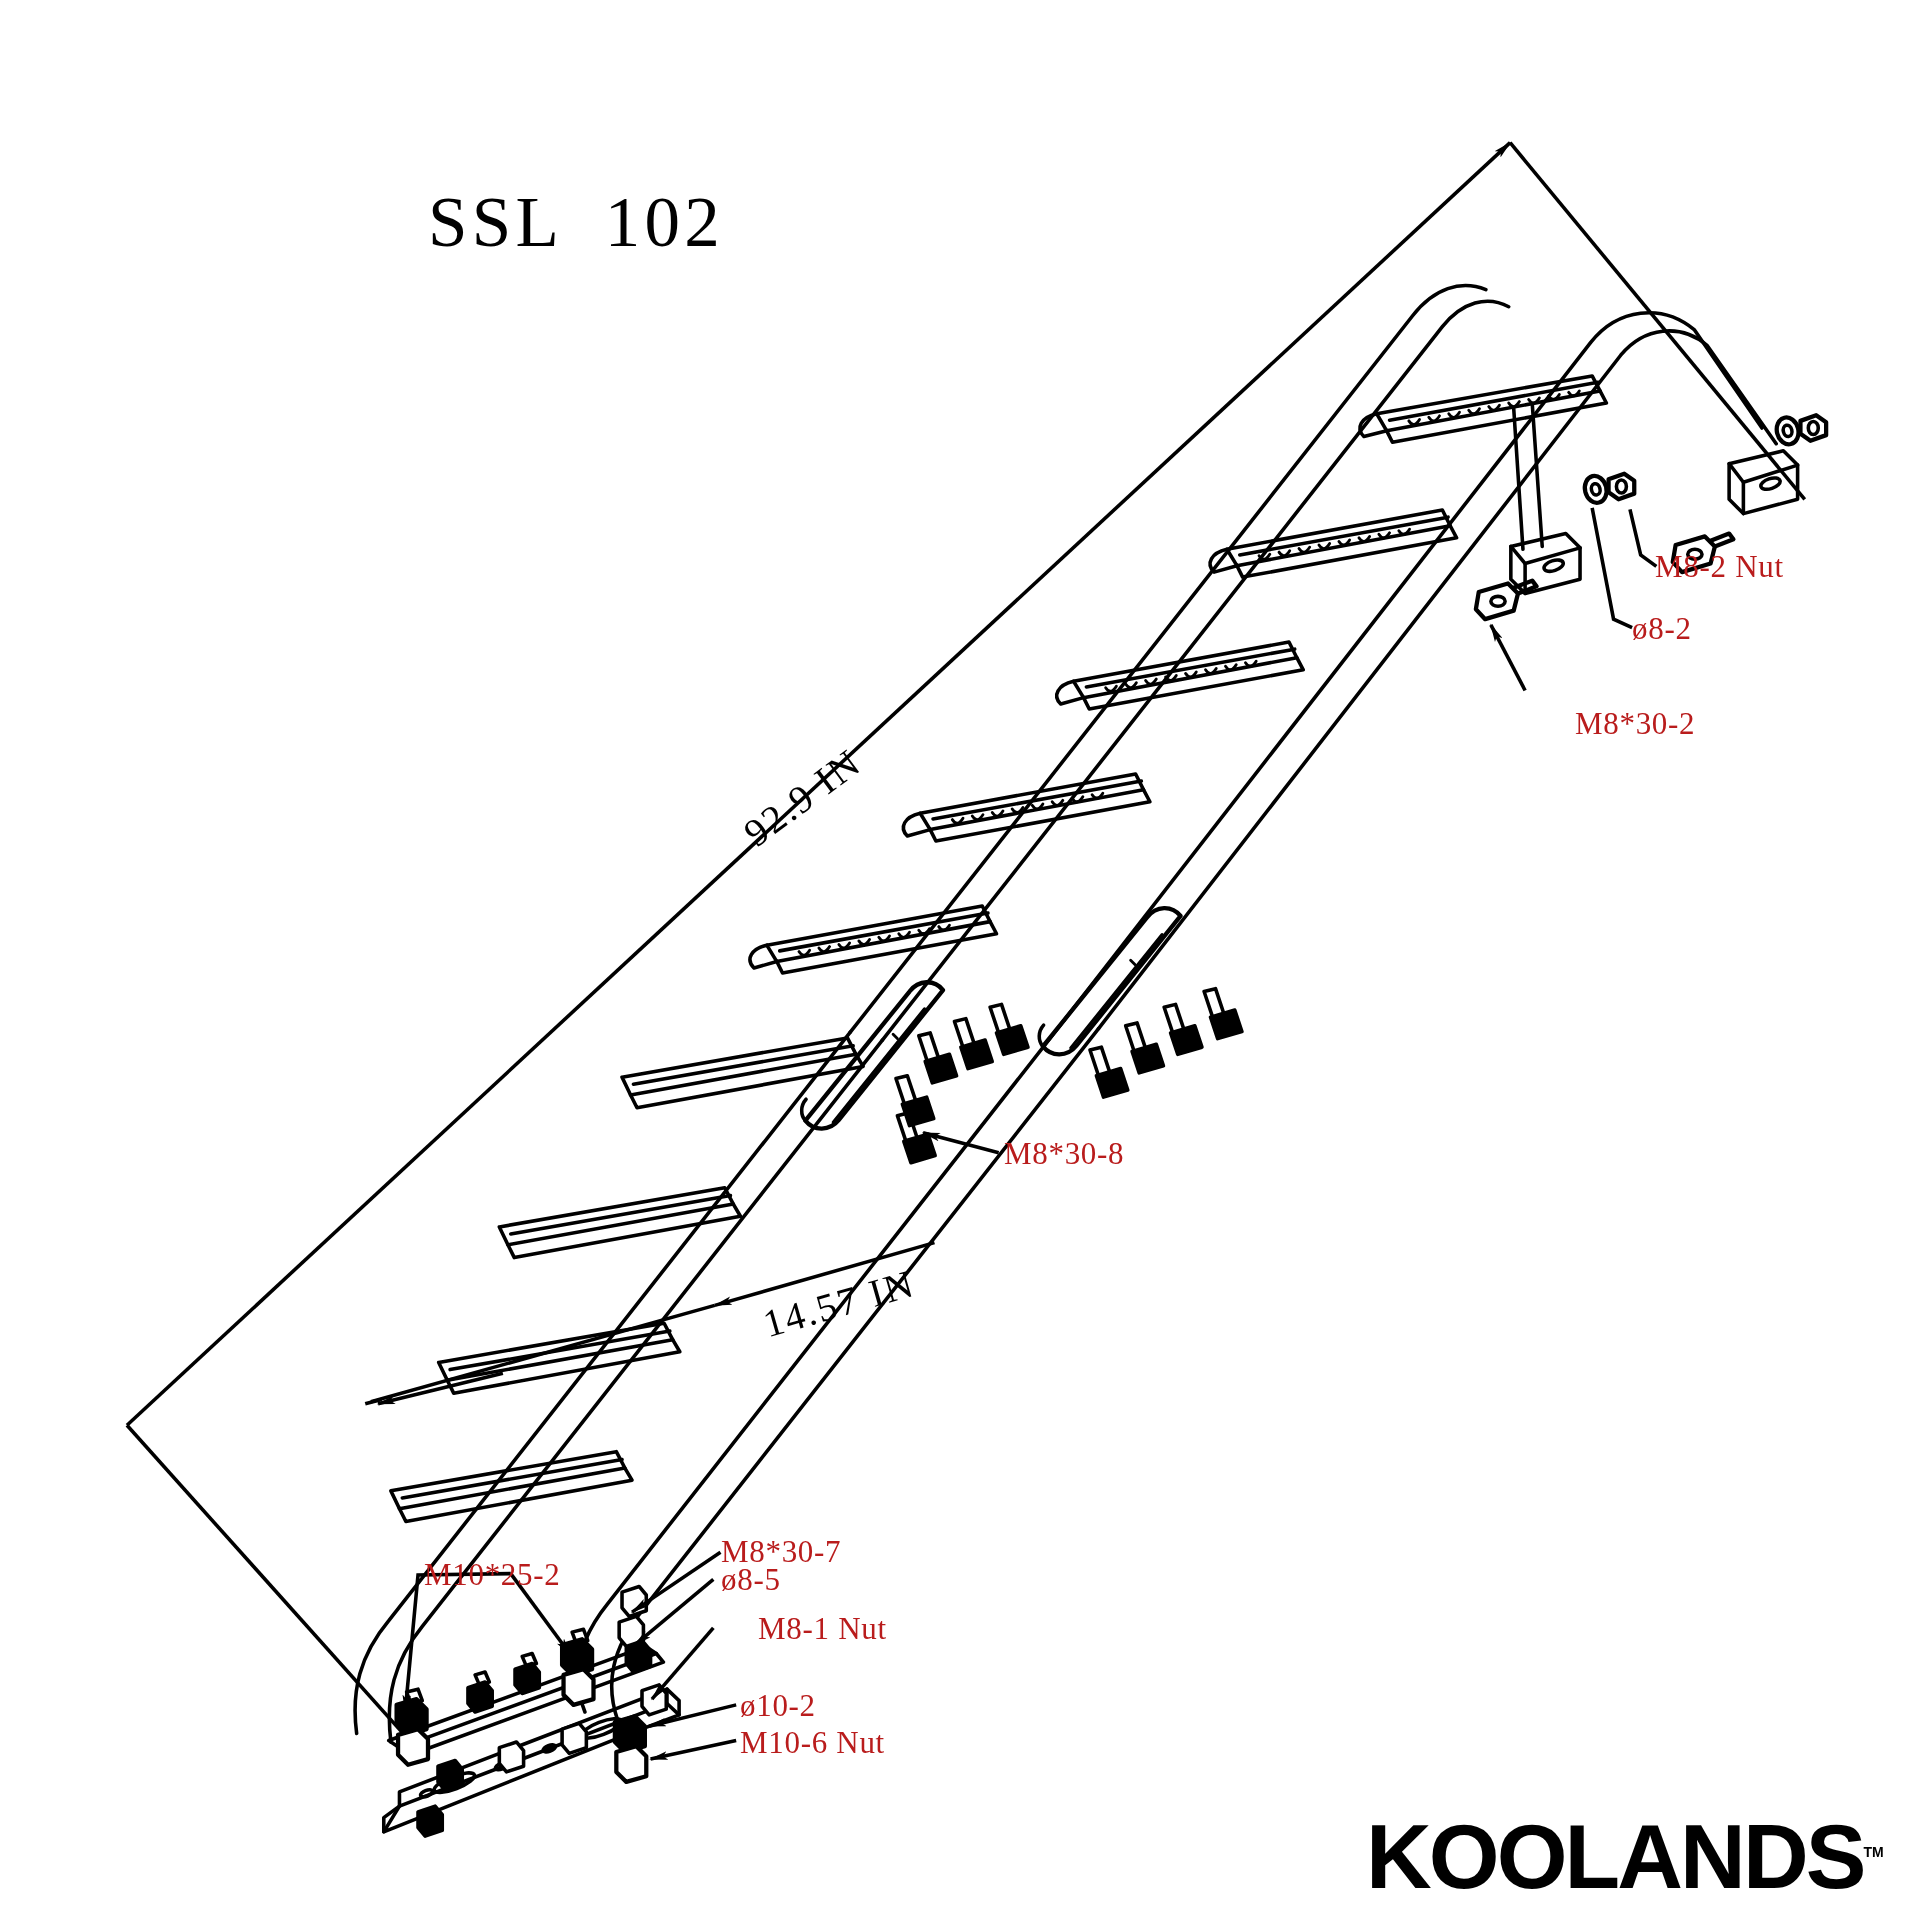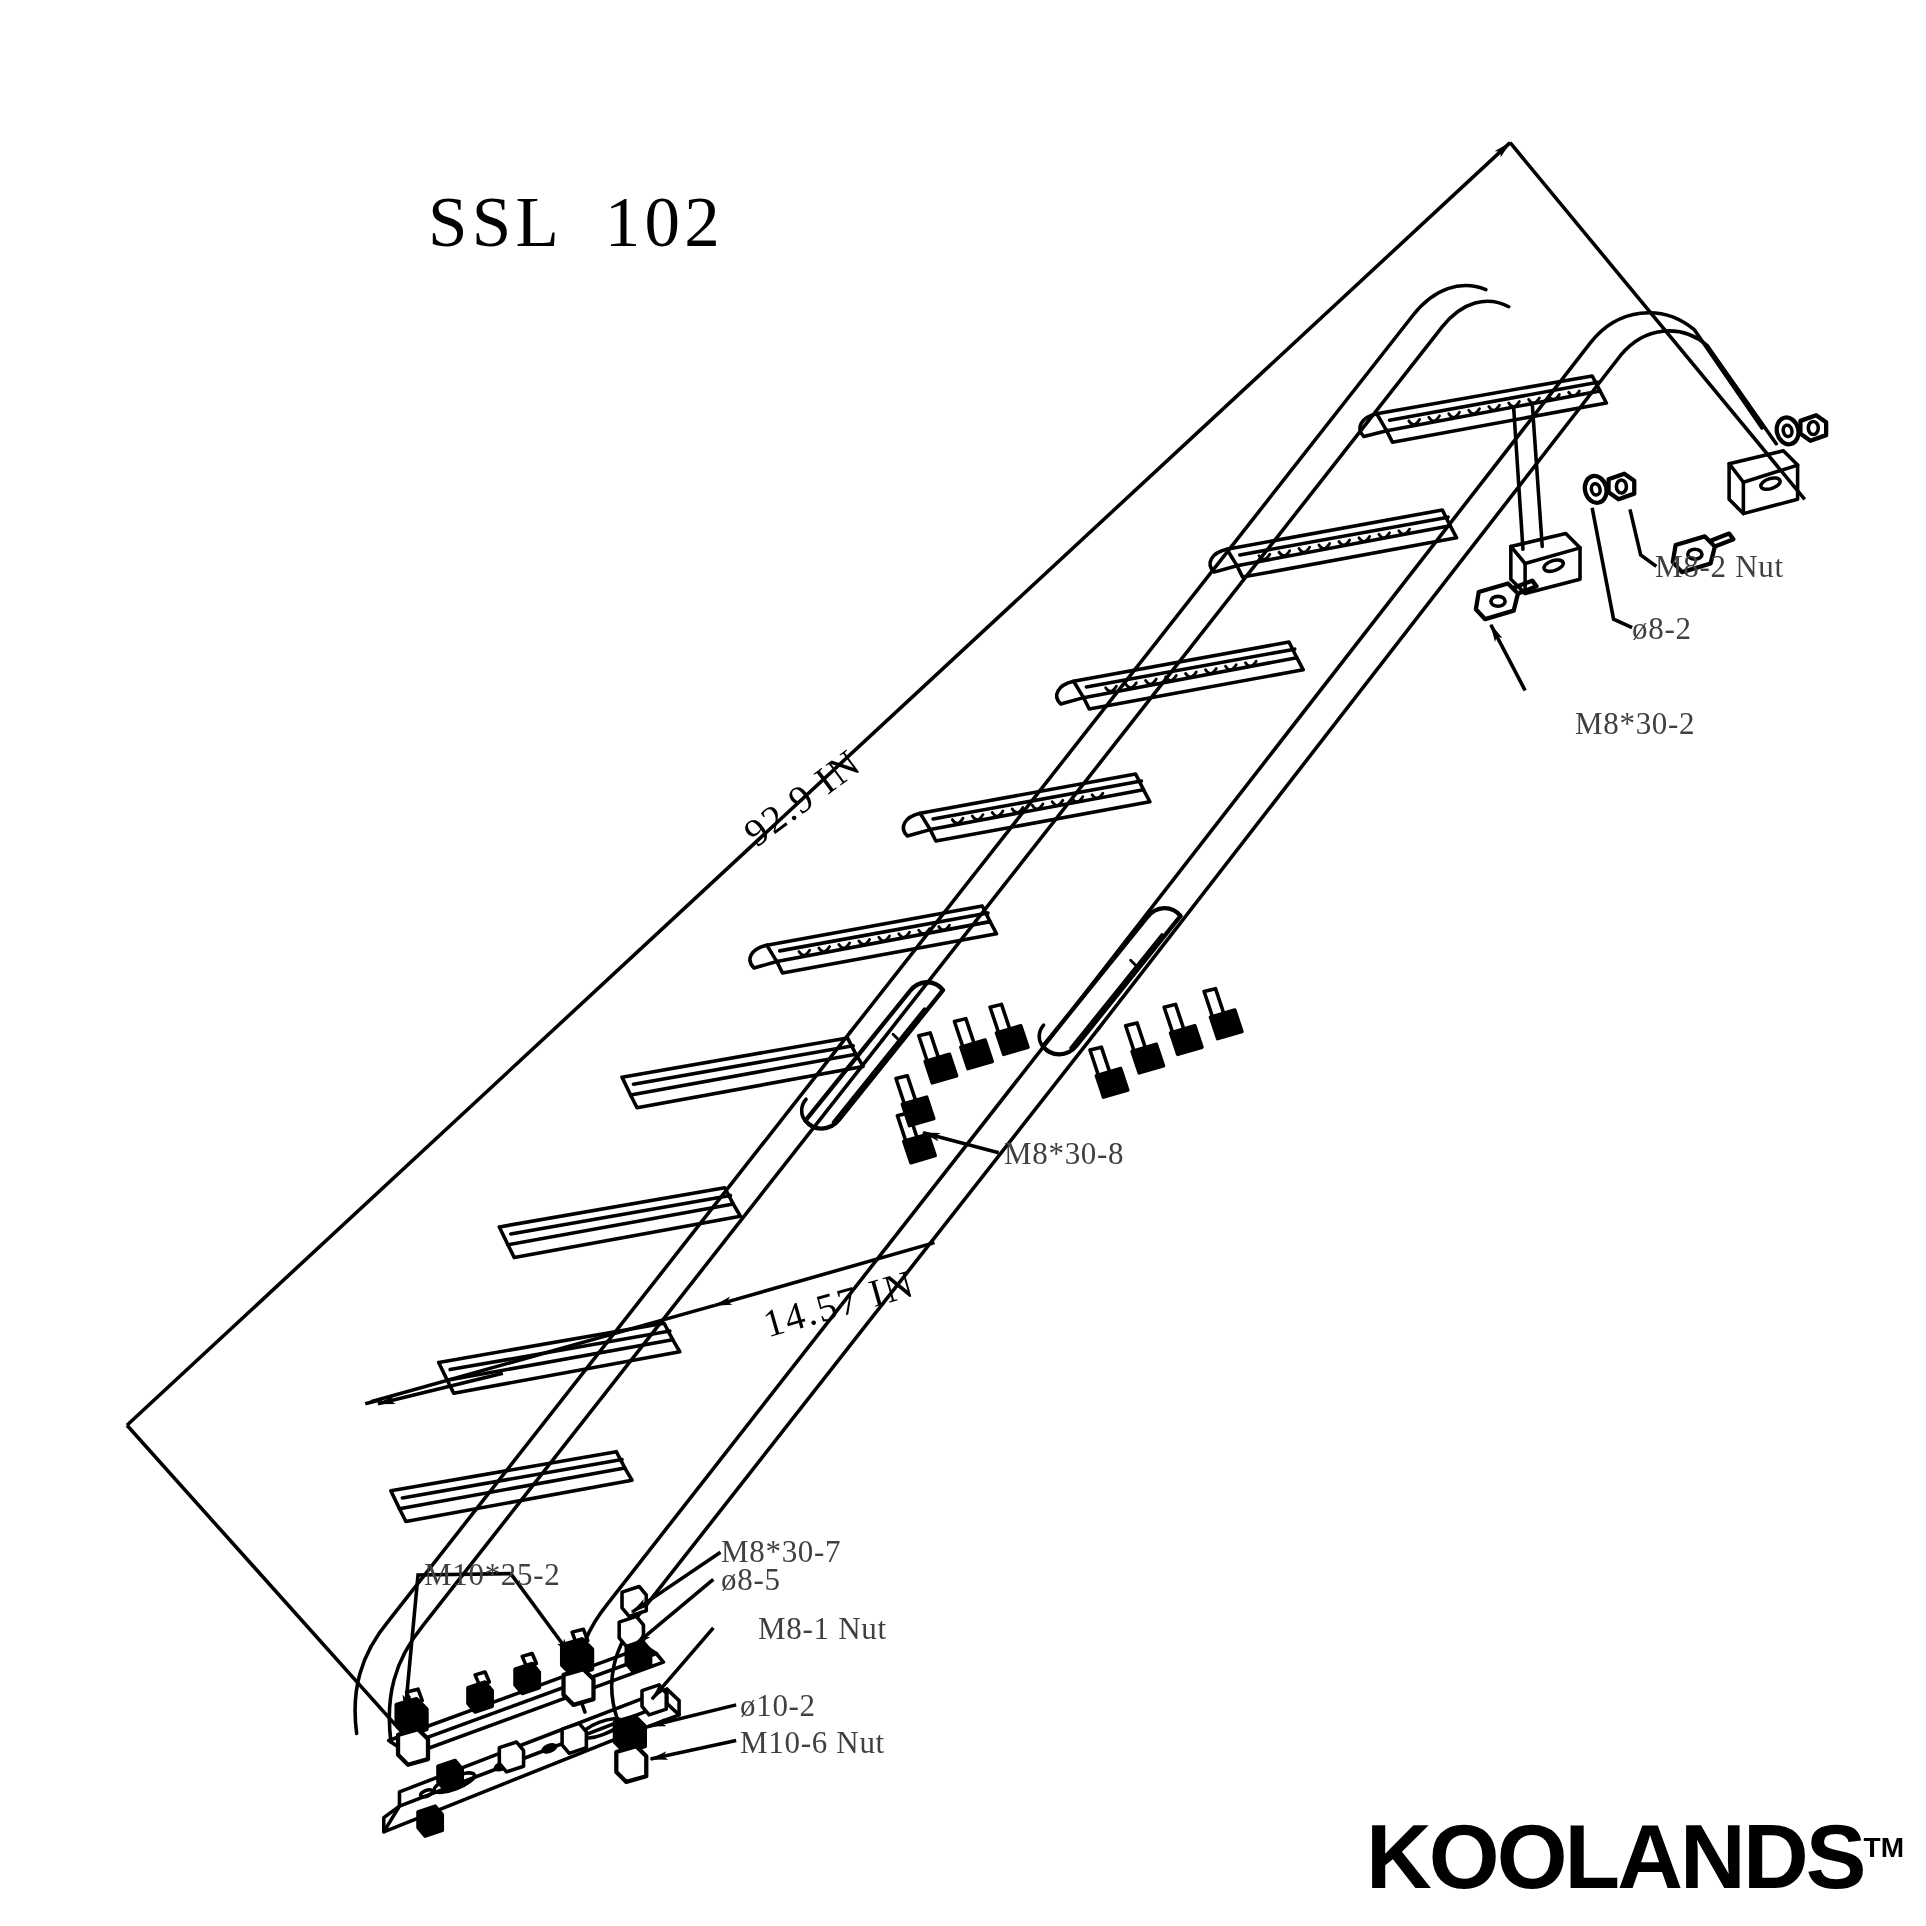--- a/index.html
+++ b/index.html
@@ -36,21 +36,21 @@
     left: 1366px;
     top: 1805px;
     font-family: "Liberation Sans", "DejaVu Sans", sans-serif;
     font-weight: bold;
     font-size: 91px;
     letter-spacing: -2.9px;
     color: #000;
     white-space: nowrap;
   }
   .brand .tm {
-    font-size: 28px;
+    font-size: 14px;
     vertical-align: super;
     letter-spacing: 0;
     font-weight: bold;
   }
   .dim-label {
     position: absolute;
     font-family: "Liberation Serif", "DejaVu Serif", serif;
     font-size: 39px;
     letter-spacing: 2.1px;
     color: #000;
@@ -65,21 +65,21 @@
   #dim-1457 {
     left: 758px;
     top: 1303px;
     transform: rotate(-16deg);
   }
   .part-label {
     position: absolute;
     font-family: "Liberation Serif", "DejaVu Serif", serif;
     font-size: 31px;
     letter-spacing: 0.7px;
-    color: #404040;
+    color: #b91c1c;
     white-space: nowrap;
   }
 </style>
 </head>
 <body>
 
 <div id="page">
 
   <svg id="drawing" viewBox="0 0 2700 2700">
     <defs>

